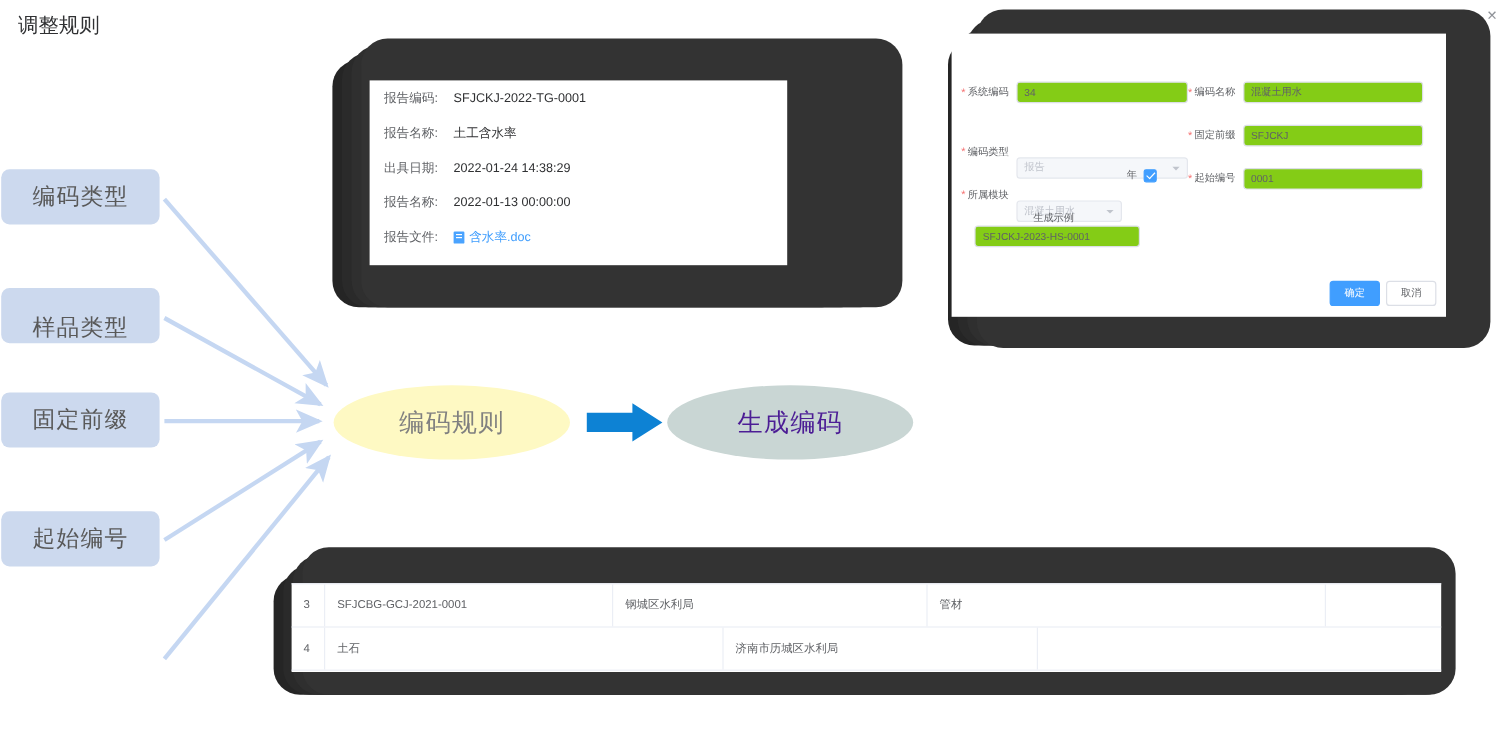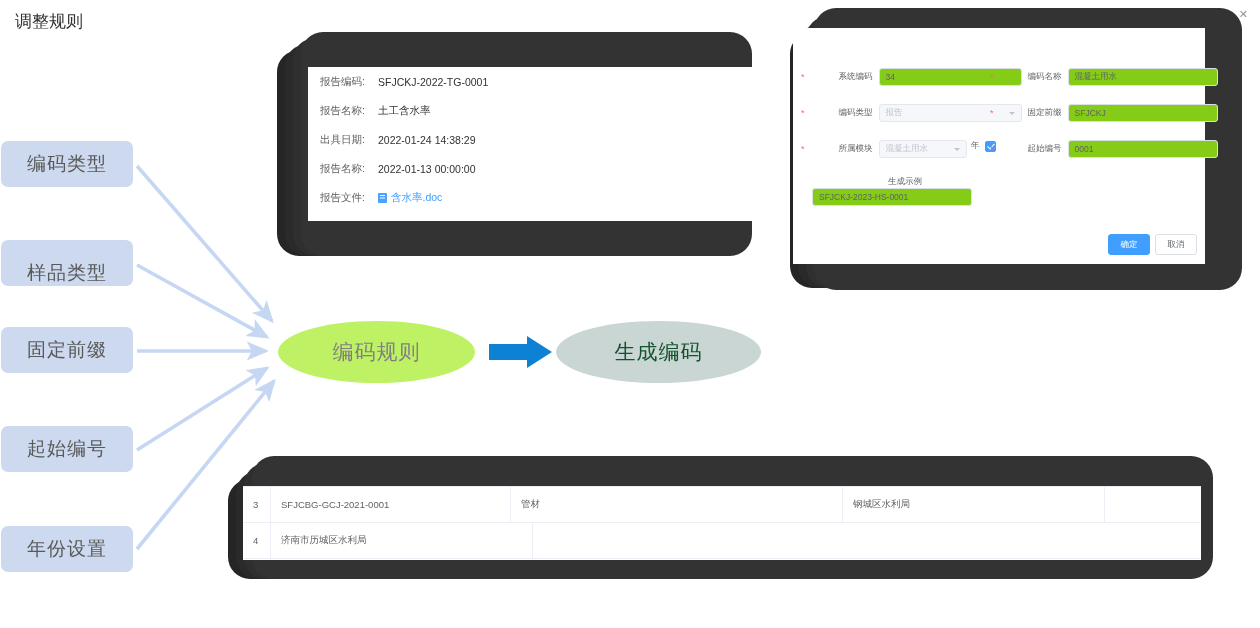--- a/index.html
+++ b/index.html
@@ -34,30 +34,30 @@
 
   
   .ellipse {
     position: absolute;
     display: flex; align-items: center; justify-content: center;
     border-radius: 50%;
     white-space: nowrap;
   }
   #ellipse-rule {
     left: 278px; top: 321px; width: 197px; height: 62px;
-    background: #bef264;
+    background: #fef9c3;
     color: #808080;
     font-size: 21px;
     letter-spacing: 1px;
     font-family: Liberation Serif, serif;
   }
   #ellipse-result {
     left: 556px; top: 321px; width: 205px; height: 62px;
     background: #c9d6d4;
-    color: #14532d;
+    color: #4c1d95;
     font-size: 21px;
     letter-spacing: 1px;
   }
 
   
   .stack { position: absolute; }
   .stack .sheet {
     position: absolute;
     background: #2b2b2b;
     border-radius: 22px;
@@ -65,21 +65,21 @@
   .stack .sheet.s1 { background: #252525; }
   .stack .sheet.s2 { background: #2a2a2a; }
   .stack .sheet.s3 { background: #2f2f2f; }
   .stack .sheet.s4 { background: #333333; }
 
   
   #report-stack { left: 277px; top: 28px; width: 475px; height: 238px; }
   #report-card {
     position: absolute;
     left: 308px; top: 67px;
-    width: 484px; height: 154px;
+    width: 348px; height: 154px;
     background: #ffffff;
     overflow: hidden;
   }
   .rpt-row {
     display: flex; align-items: center;
     height: 29px;
     padding-left: 12px;
     font-size: 10.5px;
   }
   .rpt-label { color: #606266; width: 58px; flex: none; }
@@ -112,38 +112,38 @@
     position: absolute; right: 12px; top: 9px;
     font-size: 11px; color: #909399; line-height: 1;
   }
   .field {
     position: absolute;
     display: flex; align-items: center;
     font-size: 8.5px;
     color: #606266;
   }
   .req { color: #f56c6c; margin-right: 2px; font-size: 9px; line-height: 1; }
-  .f-label { white-space: nowrap; margin-left: 32px; }
+  .f-label { white-space: nowrap; }
   .f-input {
     margin-left: 6px;
     height: 18px;
     background: #84cc16;
     border: 1px solid #dcdfe6;
     border-radius: 3px;
     display: flex; align-items: center;
     padding: 0 6px;
     color: #606266;
     font-size: 8.5px;
   }
   .f-input.disabled {
     background: #f5f7fa;
     border-color: #e4e7ed;
     color: #c0c4cc;
   }
-  .f-input.select { justify-content: space-between; }
+  .f-input.select { justify-content: space-between; margin-top: 27px; }
   .caret {
     width: 0; height: 0;
     border-left: 3px solid transparent;
     border-right: 3px solid transparent;
     border-top: 3.5px solid #c0c4cc;
     margin-left: 6px;
   }
   .checkbox {
     width: 11px; height: 11px;
     background: #409eff;
@@ -208,23 +208,20 @@
       <span>编码类型</span>
     </div>
   <div class="chip" style="left:1px;  top:240px;align-items:flex-end;">
       <span>样品类型</span>
     </div>
   <div class="chip" style="left:1px;  top:327px;">
       <span>固定前缀</span>
     </div>
   <div class="chip" style="left:1px;  top:426px;">
       <span>起始编号</span>
-    </div>
-  <div class="chip" style="left:1px;  top:526px;">
-      <span>年份设置</span>
     </div>
 
   <svg id="arrows">
     <defs>
       <marker id="ah" markerWidth="7" markerHeight="7" refX="5.4" refY="3" orient="auto">
         <path d="M0,0.3 L6.2,3 L0,5.7 L1.5,3 Z" fill="#c5d7f2"></path>
       </marker>
     </defs>
     <g stroke="#c5d7f2" stroke-width="3.6" fill="none" marker-end="url(#ah)">
       <line x1="137" y1="166" x2="272" y2="321"></line>
@@ -327,41 +324,42 @@
     <span class="checkbox"></span>
   </div>
   <div class="field" style="left:990px; top:140px;">
     <span class="req">*</span>
     <span class="f-label">起始编号</span>
     <span class="f-input" style="width:150px;">0001</span>
   </div>
 
   <div class="field" style="left:806px; top:176px;flex-direction:column;">
     <span class="f-label">生成示例</span>
-    <span class="f-input" style="width:160px;">SFJCKJ-2023-HS-0001</span>
+    <span class="f-input" style="width:138px;">SFJCKJ-2023-HS-0001</span>
   </div>
 
   <div class="dlg-btn" id="btn-confirm">确定</div>
   <div class="dlg-btn" id="btn-cancel">取消</div>
 
   <div class="stack" id="table-stack">
     <div class="sheet s1" style="left:0px;  top:24px; width:940px; height:100px;"></div>
     <div class="sheet s2" style="left:8px;  top:16px; width:954px; height:108px;"></div>
     <div class="sheet s3" style="left:16px; top:8px;  width:966px; height:116px;"></div>
     <div class="sheet s4" style="left:24px; top:1px;  width:961px; height:123px;"></div>
   </div>
 
   <div id="table">
     <div class="trow">
       <div class="tcell c-idx">3</div>
       <div class="tcell c-code">SFJCBG-GCJ-2021-0001</div>
+      <div class="tcell c-org">钢城区水利局</div>
       <div class="tcell c-type">管材</div>
-      <div class="tcell c-org">钢城区水利局</div>
       <div class="tcell c-last"></div>
     </div>
     <div class="trow">
       <div class="tcell c-idx">4</div>
+      <div class="tcell c-type">土石</div>
       <div class="tcell c-org">济南市历城区水利局</div>
       <div class="tcell c-last"></div>
     </div>
   </div>
 
 </div>
 
 </body></html>

